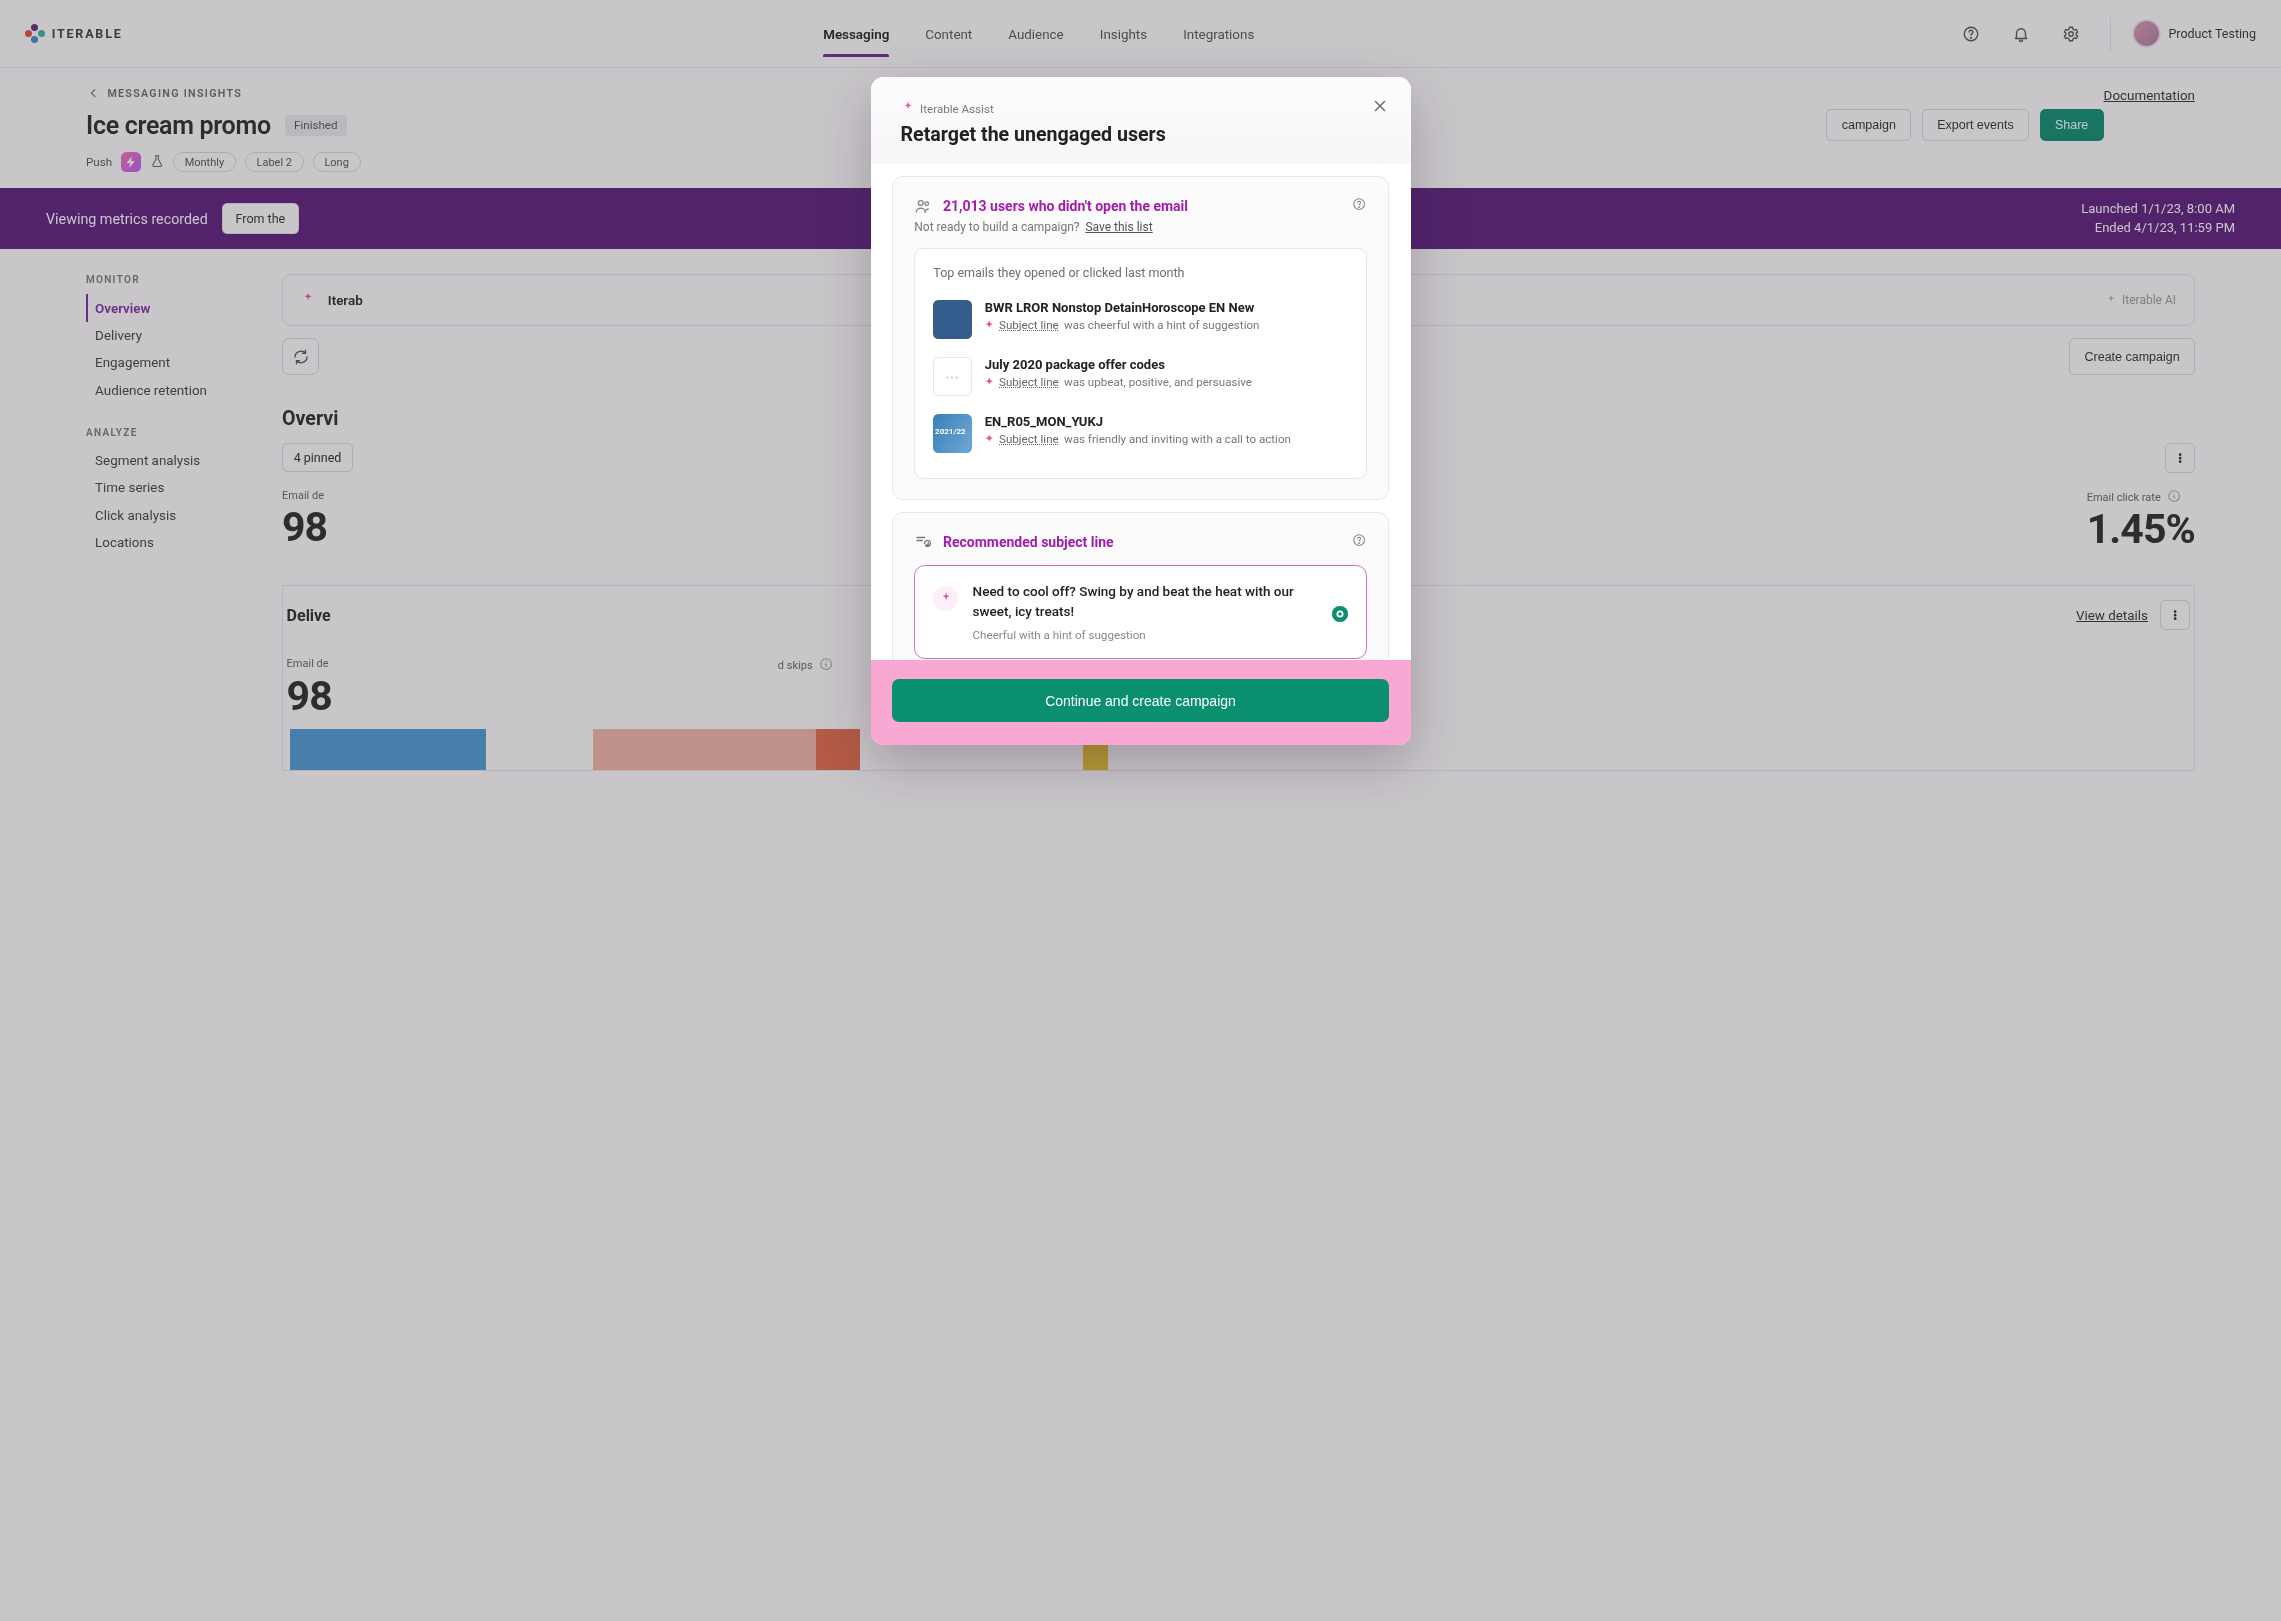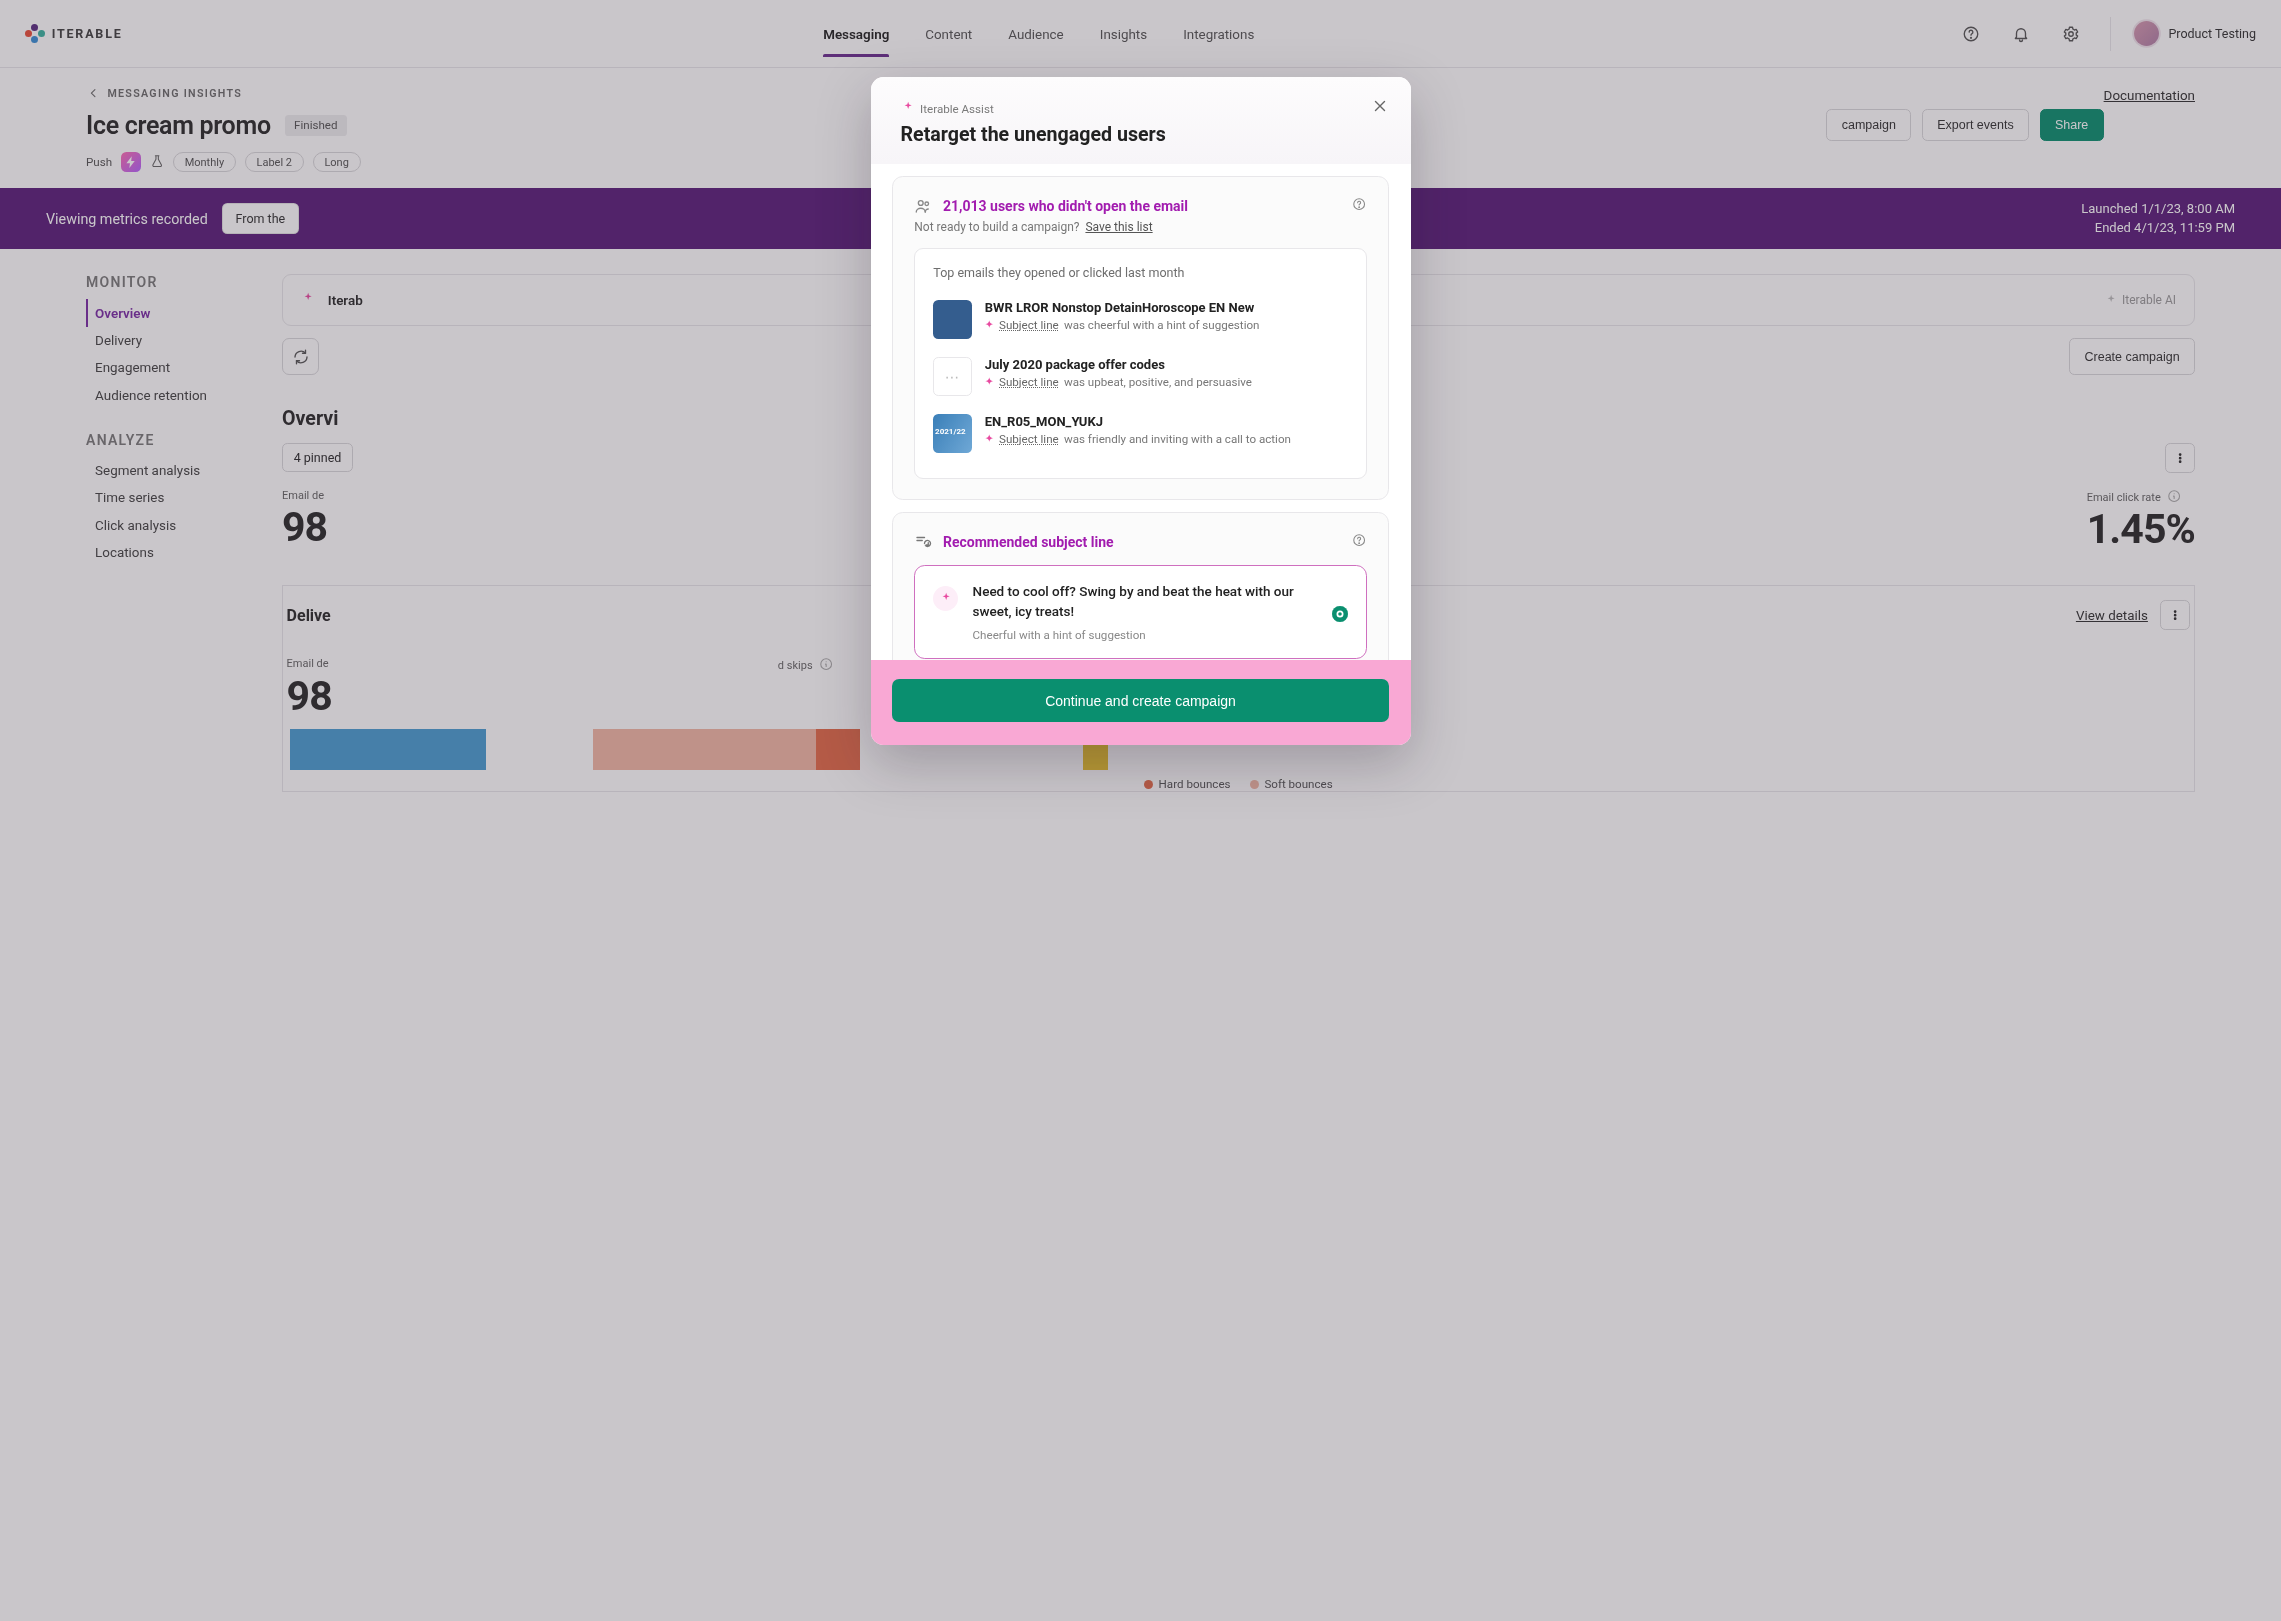--- a/index.html
+++ b/index.html
@@ -68,21 +68,21 @@
     display:flex;align-items:center;padding:0 46px;height:61px;
   }
   .banner-left{display:flex;align-items:center;gap:14.3px;}
   .banner-label{font-size:14.3px;}
   .pill-ctrl{background:#fff;border:0.9px solid rgba(0,0,0,.1);color:#333;border-radius:5.3px;padding:7.1px 12.5px;font-size:12.5px;}
   .banner-right{margin-left:auto;text-align:right;font-size:13px;line-height:1.45;}
 
   
   .content{display:flex;padding:25px 86px 0;gap:36px;}
   .sidecol{width:160px;flex:none;}
-  .sidecol h6{font-size:14px;letter-spacing:1.3px;color:#7a7a7a;margin:0 0 9px;font-weight:600;}
+  .sidecol h6{font-size:10px;letter-spacing:1.3px;color:#7a7a7a;margin:0 0 9px;font-weight:600;}
   .sidecol ul{list-style:none;margin:0 0 23px;padding:0;}
   .sidecol li{font-size:13.4px;padding:6.2px 0;color:#444;cursor:pointer;border-left:2.7px solid transparent;padding-left:7.1px;}
   .sidecol li.active{color:var(--sidebar-active);font-weight:600;border-left-color:var(--sidebar-active);}
 
   .maincol{flex:1;min-width:0;}
   .assist-strip{border:0.9px solid var(--border-light);border-radius:9px;padding:16px 18px;display:flex;align-items:center;gap:12.5px;}
   .sparkle{color:var(--accent-pink);}
   .assist-strip .ttl{font-weight:600;font-size:13.4px;}
   .assist-strip .r{margin-left:auto;display:flex;align-items:center;gap:12.5px;}
   .assist-strip .ai-tag{font-size:12px;color:#9a9a9a;display:flex;align-items:center;gap:3.6px;}
@@ -366,24 +366,20 @@
           </div>
         </div>
         <div class="barsrow" style="margin-top:9px">
           <div class="bar blue"></div>
           <div style="display:flex">
               <div class="bar orange"></div>
               <div class="bar peach"></div>
             </div>
           <div class="bar yellow"></div>
         </div>
-        <div class="legend">
-          <span class="hb">Hard bounces</span>
-          <span class="sb">Soft bounces</span>
-        </div>
       </div>
     </div>
   </main>
 </div>
 
 <div class="scrim">
   <div class="modal">
     <div class="modal-head">
       <div class="close">
         <svg class="ic" viewBox="0 0 24 24">

